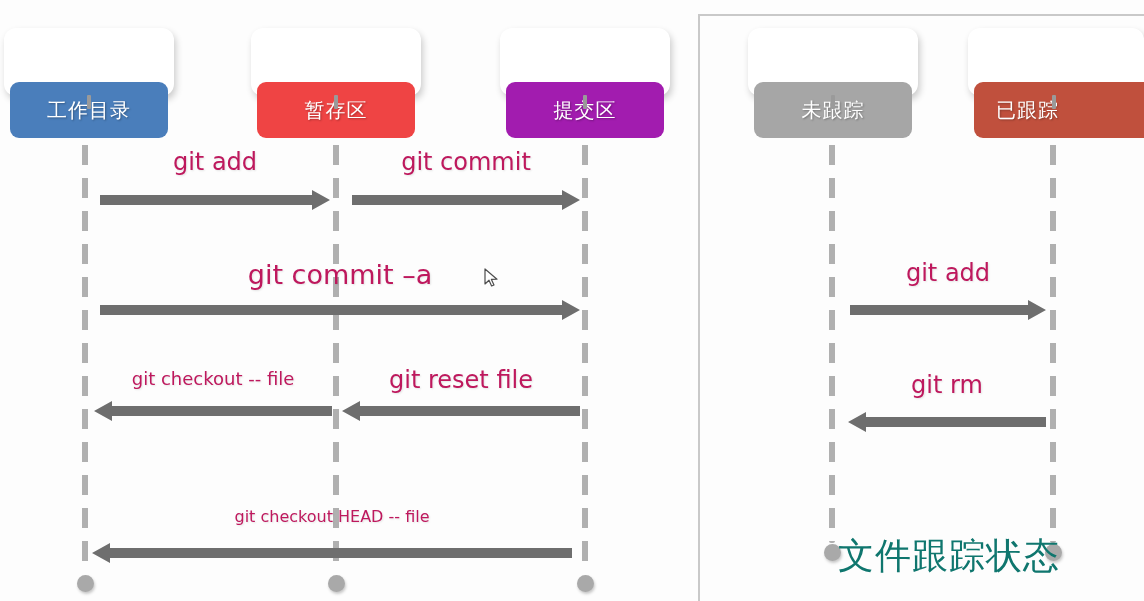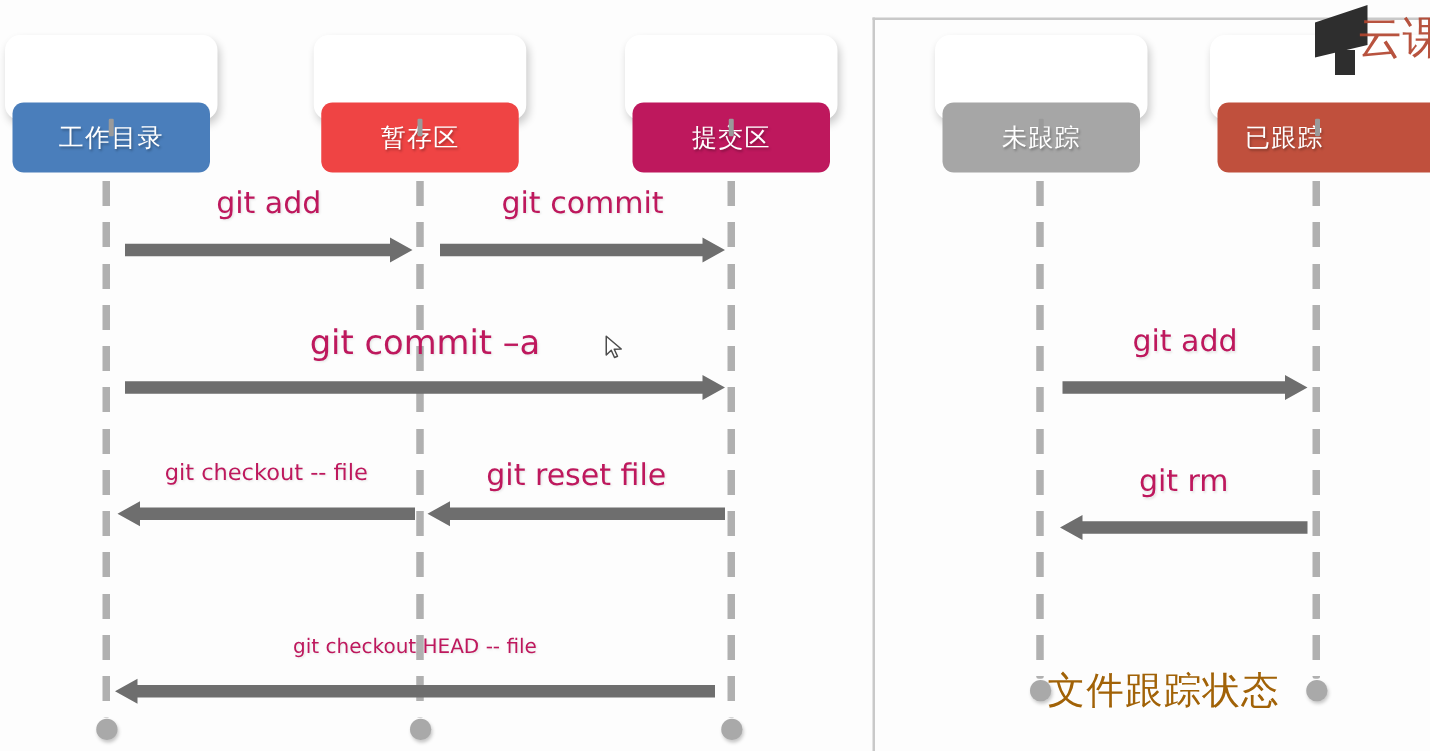--- a/index.html
+++ b/index.html
@@ -136,22 +136,22 @@
     height: 22px;
   }
   .arrow svg { display: block; overflow: visible; }
 
   
   #panel-caption {
     position: absolute;
     left: 838px;
     top: 532px;
     font-family: Liberation Serif, serif;
-    font-size: 30px;
-    color: #a16207;
+    font-size: 36px;
+    color: #0f766e;
     white-space: nowrap;
     letter-spacing: 1px;
   }
 
   
   #watermark {
     position: absolute;
     left: 1050px;
     top: 2px;
     width: 94px;
@@ -199,21 +199,21 @@
       <div class="actor-inner" style="background:#4a7ebb;">工作目录</div>
       <div class="actor-stem"></div>
     </div>
 
     <div class="actor" id="actor-1">
       <div class="actor-inner" style="background:#ef4444;">暂存区</div>
       <div class="actor-stem"></div>
     </div>
 
     <div class="actor" id="actor-2">
-      <div class="actor-inner" style="background:#be185d;">提交区</div>
+      <div class="actor-inner" style="background:#a21caf;">提交区</div>
       <div class="actor-stem"></div>
     </div>
 
     <div class="msg-label" style="left:100px; top:148px; width:230px; font-size:24px;">git add</div>
     <div class="arrow" style="left:100px; top:190px; width:230px;">
       <svg width="230" height="22" viewBox="0 0 230 22">
         <path d="M0 5 L212 5 L212 0 L230 10 L212 20 L212 15 L0 15 Z" fill="#6e6e6e"></path>
       </svg>
     </div>
 
@@ -283,25 +283,18 @@
     <div class="msg-label" style="left:848px; top:371px; width:198px; font-size:24px;">git rm</div>
     <div class="arrow" style="left:848px; top:412px; width:198px;">
       <svg width="198" height="22" viewBox="0 0 198 22">
         <path d="M198 5 L18 5 L18 0 L0 10 L18 20 L18 15 L198 15 Z" fill="#6e6e6e"></path>
       </svg>
     </div>
 
     <div id="panel-caption">文件跟踪状态</div>
   </div>
 
-  <div id="watermark">
-    <svg width="94" height="58" viewBox="0 0 94 58">
-      <path d="M2 16 L44 2 L44 34 L2 44 Z" fill="#2e2e2e"></path>
-      <path d="M18 38 L18 58 L34 58 L34 38 Z" fill="#2e2e2e"></path>
-    </svg>
-    <div id="watermark-text">云课</div>
-  </div>
 
   <svg id="mouse-cursor" width="16" height="20" viewBox="0 0 16 20">
     <path d="M1 1 L1 16 L5 12.2 L7.6 18 L10 17 L7.4 11.4 L13 11.2 Z" fill="#ffffff" stroke="#4d4d4d" stroke-width="1.2" stroke-linejoin="round"></path>
   </svg>
 
 </div>
 
 </body></html>

